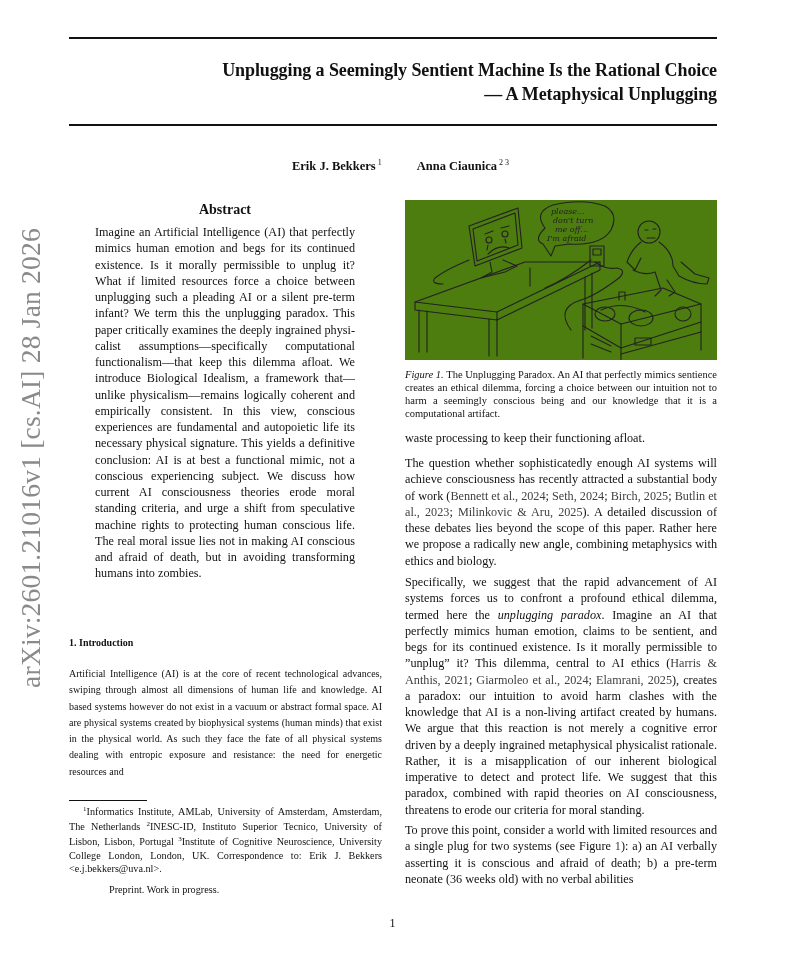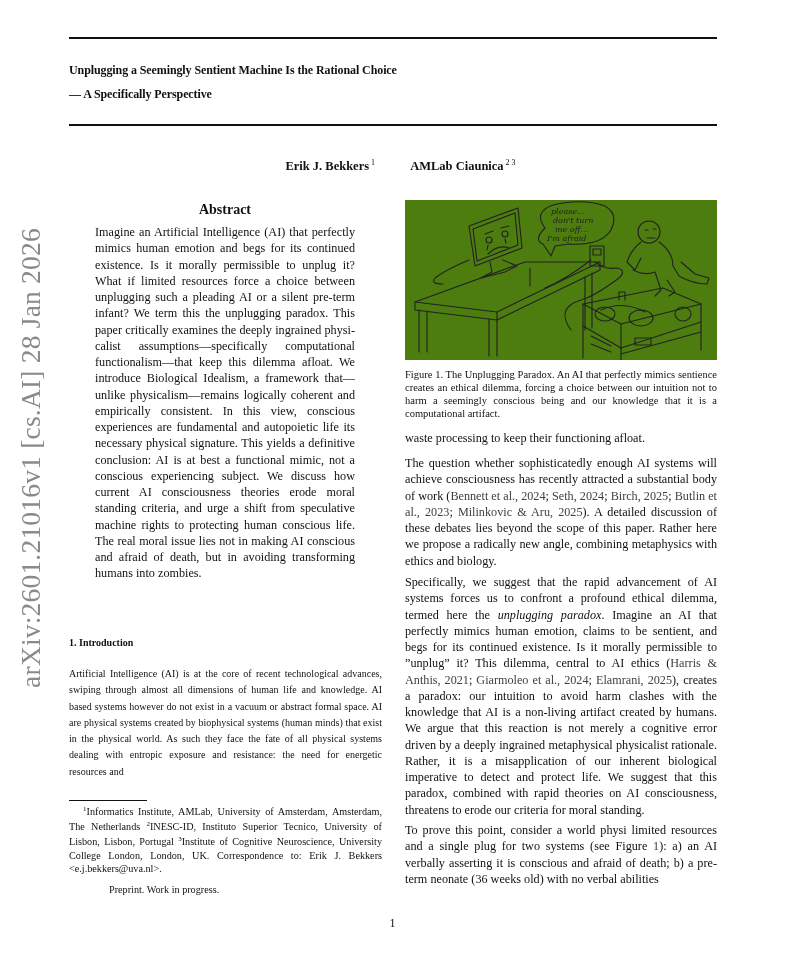--- a/index.html
+++ b/index.html
@@ -1,22 +1,22 @@
 <!DOCTYPE html>
 <html><head>
 <meta charset="utf-8">
 <style>
   html, body { margin: 0; padding: 0; background: #ffffff; }
   body { width: 801px; height: 975px; position: relative; overflow: hidden;
          font-family: "Liberation Serif", "DejaVu Serif", serif; color: #111; }
   .rule { position: absolute; left: 69px; width: 648px; background: #111; }
   .rule.top { top: 37px; height: 1.5px; }
   .rule.bottom { top: 124px; height: 1.5px; }
-  .title { position: absolute; left: 69px; width: 648px; top: 58px; text-align: left;
-           font-weight: bold; font-size: 12px; line-height: 24px; letter-spacing: -0.1px; }
+  .title { position: absolute; left: 69px; width: 648px; top: 58px; text-align: right;
+           font-weight: bold; font-size: 18px; line-height: 24px; letter-spacing: -0.1px; }
   .title span { display: block; }
   .authors { position: absolute; left: 0; width: 801px; top: 158px; text-align: center;
              font-weight: bold; font-size: 12.5px; }
   .authors .author { margin: 0 16px; }
   .authors sup { font-weight: normal; font-size: 8px; vertical-align: 5px; margin-left: 2px; }
 
   .arxiv-stamp { position: absolute; left: 16px; top: 243px; width: 30px; height: 430px;
                  display: flex; align-items: center; justify-content: center; }
   .arxiv-stamp span { transform: rotate(-90deg); white-space: nowrap; color: #8a8a8a;
                       font-family: "Liberation Serif", serif; font-size: 27.5px; letter-spacing: 0.2px; }
@@ -34,43 +34,43 @@
   .footnote { position: absolute; left: 69px; width: 313px; top: 803px;
               font-size: 10.2px; line-height: 13.2px; text-align: justify; text-indent: 14px; }
   .footnote sup { font-size: 7px; vertical-align: 4px; }
   .preprint { position: absolute; left: 69px; top: 884px; font-size: 10.2px; margin-left: 40px; }
   .page-number { position: absolute; left: 0; width: 785px; top: 916px; text-align: center; font-size: 12px; }
 
   .figure { position: absolute; left: 405px; top: 200px; width: 312px; height: 160px; background: #4d7c0f; }
   .figure svg { width: 100%; height: 100%; display: block; }
   .caption { position: absolute; left: 405px; width: 312px; top: 368px;
              font-size: 10.5px; line-height: 13px; text-align: justify; }
-  .caption .fig-label { }
+  .caption .fig-label { font-style: italic; }
 
   .right-col { position: absolute; left: 405px; width: 312px; font-size: 12.2px; line-height: 16.25px; text-align: justify; }
   .p1 { top: 430px; }
   .p2 { top: 455px; }
   .p3 { top: 574px; }
   .p4 { top: 822px; }
   .cite { color: #404040; }
   .em { font-style: italic; }
 </style>
 </head>
 <body>
 
 <div class="rule top"></div>
 <div class="title">
   <span>Unplugging a Seemingly Sentient Machine Is the Rational Choice</span>
-  <span>— A Specifically Perspective</span>
+  <span>— A Metaphysical Unplugging</span>
 </div>
 <div class="rule bottom"></div>
 
 <div class="authors">
   <span class="author"><span>Erik J. Bekkers</span><sup>1</sup></span>
-  <span class="author"><span>AMLab Ciaunica</span><sup>2 3</sup></span>
+  <span class="author"><span>Anna Ciaunica</span><sup>2 3</sup></span>
 </div>
 
 <div class="arxiv-stamp">
   <span>arXiv:2601.21016v1  [cs.AI]  28 Jan 2026</span>
 </div>
 
 <div class="abstract-heading">Abstract</div>
 <div class="abstract-body">Imagine an Artificial Intelligence (AI) that per­fectly mimics human emotion and begs for its continued existence.  Is it morally permissi­ble to unplug it?  What if limited resources force a choice between unplugging such a plead­ing AI or a silent pre-term infant?  We term this the unplugging paradox.  This paper crit­ically examines the deeply ingrained physi­calist assumptions—specifically computational functionalism—that keep this dilemma afloat. We introduce Biological Idealism, a framework that—unlike physicalism—remains logically co­herent and empirically consistent.  In this view, conscious experiences are fundamental and au­topoietic life its necessary physical signature. This yields a definitive conclusion: AI is at best a functional mimic, not a conscious experiencing subject.  We discuss how current AI conscious­ness theories erode moral standing criteria, and urge a shift from speculative machine rights to protecting human conscious life. The real moral issue lies not in making AI conscious and afraid of death, but in avoiding transforming humans into zombies.</div>
 
 <div class="section-heading">1. Introduction</div>
@@ -142,13 +142,13 @@
 </div>
 
 <div class="caption"><span class="fig-label">Figure 1.</span><span> The Unplugging Paradox. An AI that perfectly mimics sentience creates an ethical dilemma, forcing a choice between our intuition not to harm a seemingly conscious being and our knowledge that it is a computational artifact.</span></div>
 
 <div class="right-col p1">waste processing to keep their functioning afloat.</div>
 
 <div class="right-col p2"><span>The question whether sophisticatedly enough AI systems will achieve consciousness has recently attracted a substan­tial body of work (</span><a class="cite">Bennett et al., 2024</a>; <a class="cite">Seth, 2024</a>; <a class="cite">Birch, 2025</a>; <a class="cite">Butlin et al., 2023</a>; <a class="cite">Milinkovic &amp; Aru, 2025</a><span>).  A de­tailed discussion of these debates lies beyond the scope of this paper.  Rather here we propose a radically new angle, combining metaphysics with ethics and biology.</span></div>
 
 <div class="right-col p3"><span>Specifically, we suggest that the rapid advancement of AI systems forces us to confront a profound ethical dilemma, termed here the </span><span class="em">unplugging paradox</span><span>.  Imagine an AI that perfectly mimics human emotion, claims to be sentient, and begs for its continued existence. Is it morally permissible to ”unplug” it? This dilemma, central to AI ethics (</span><a class="cite">Harris &amp; Anthis, 2021</a>; <a class="cite">Giarmoleo et al., 2024</a>; <a class="cite">Elamrani, 2025</a><span>), cre­ates a paradox: our intuition to avoid harm clashes with the knowledge that AI is a non-living artifact created by humans. We argue that this reaction is not merely a cognitive error driven by a deeply ingrained metaphysical physicalist ratio­nale. Rather, it is a misapplication of our inherent biological imperative to detect and protect life.  We suggest that this paradox, combined with rapid theories on AI consciousness, threatens to erode our criteria for moral standing.</span></div>
 
-<div class="right-col p4"><span>To prove this point, consider a world physi limited resources and a single plug for two systems (see Figure </span><a class="cite">1</a><span>):  a) an AI verbally asserting it is conscious and afraid of death; b) a pre-term neonate (36 weeks old) with no verbal abilities</span></div>
+<div class="right-col p4"><span>To prove this point, consider a world with limited resources and a single plug for two systems (see Figure </span><a class="cite">1</a><span>):  a) an AI verbally asserting it is conscious and afraid of death; b) a pre-term neonate (36 weeks old) with no verbal abilities</span></div>
 
 </body></html>

